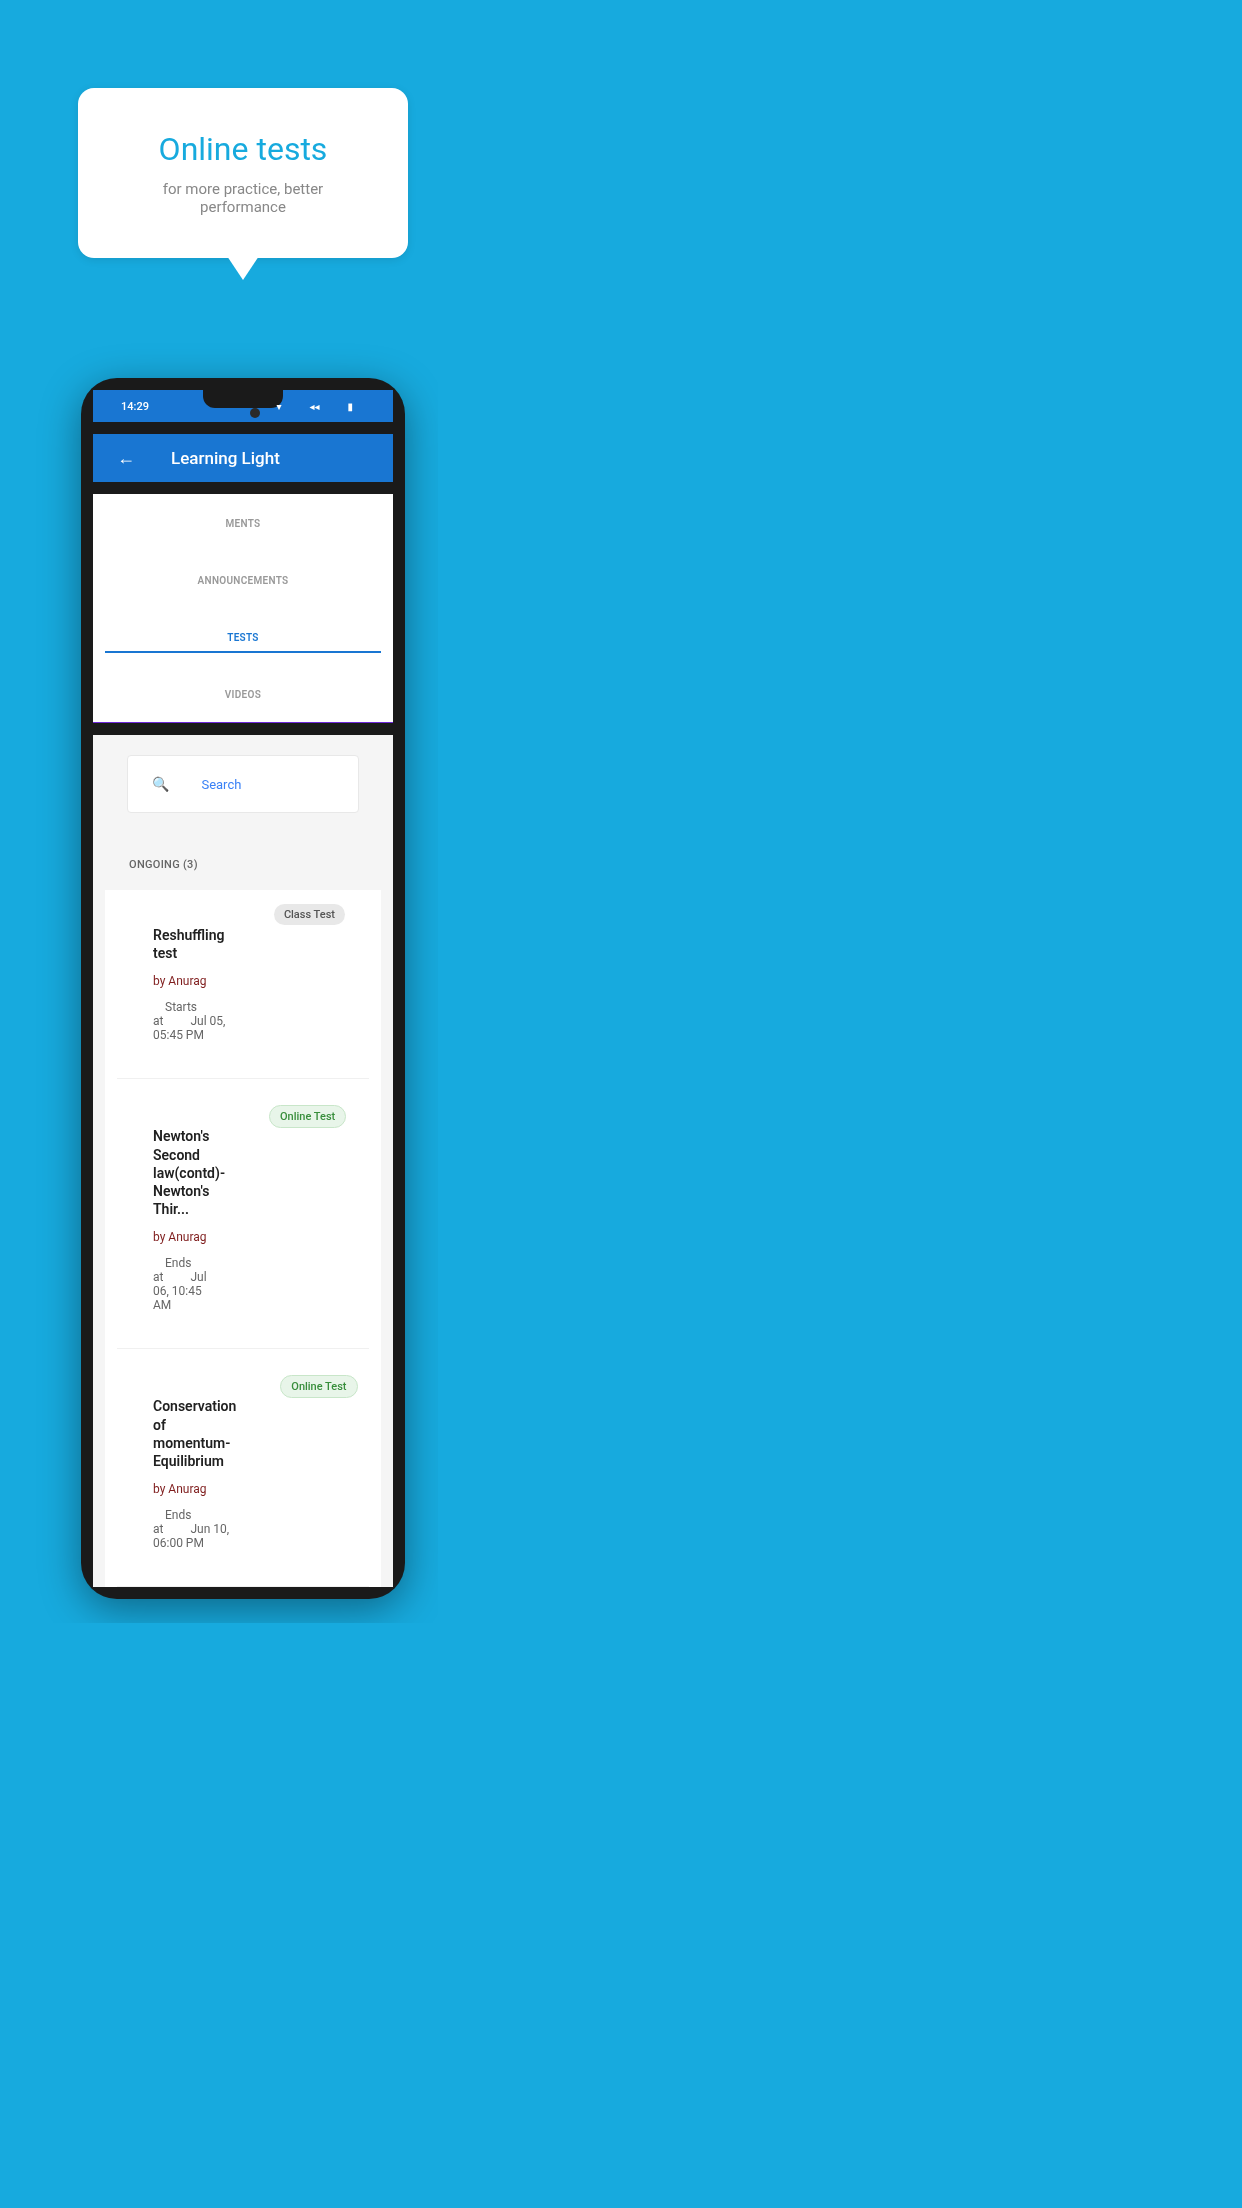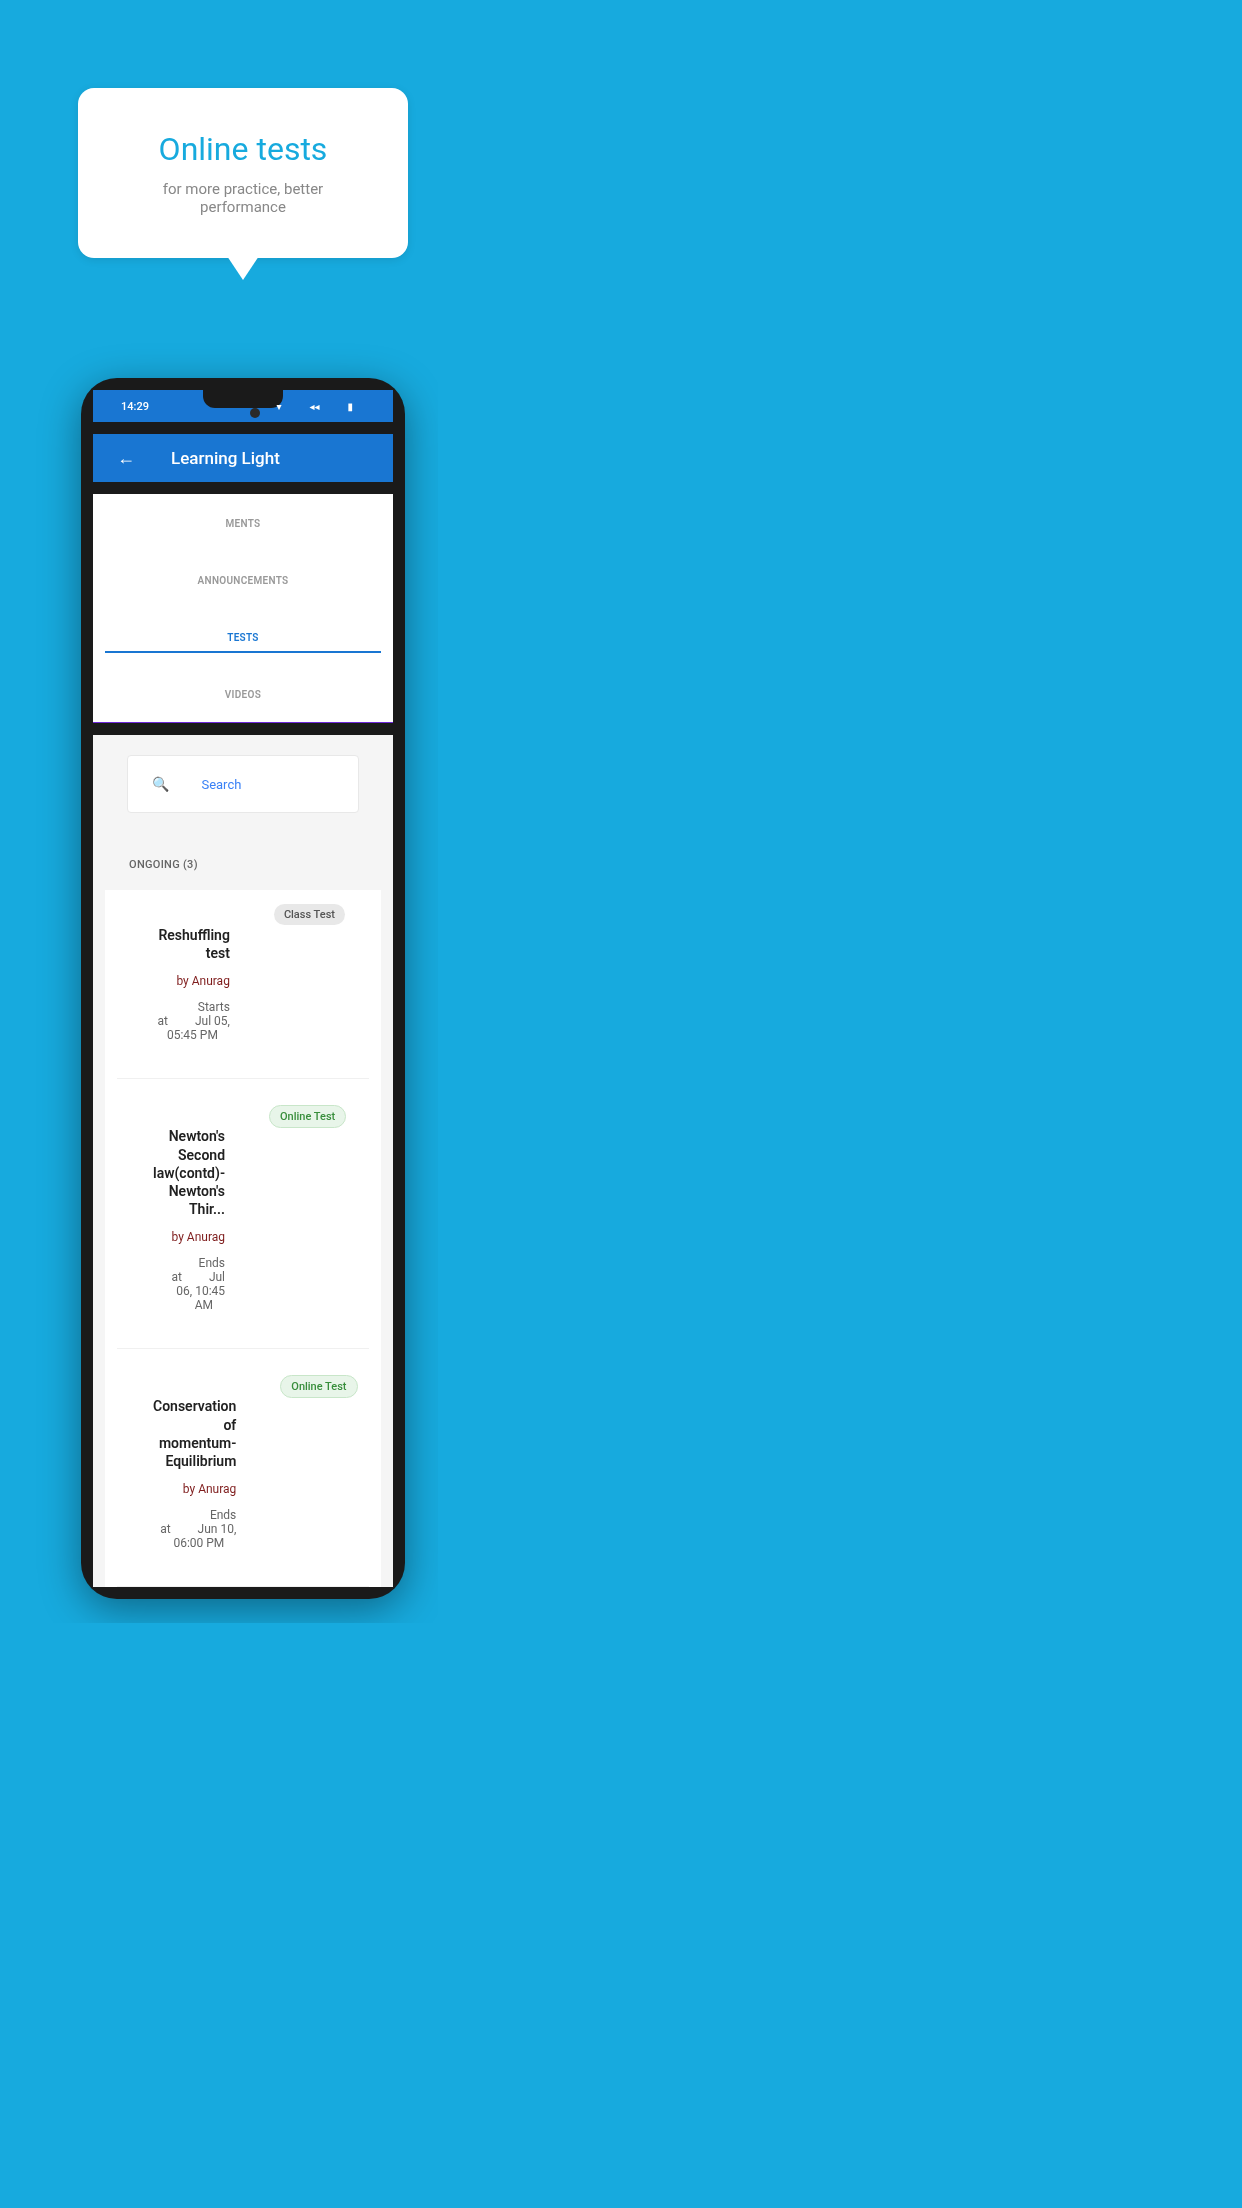--- a/index.html
+++ b/index.html
@@ -235,21 +235,20 @@
       border-bottom: 1px solid #f0f0f0;
       display: flex;
       justify-content: space-between;
       align-items: flex-start;
       background: white;
     }
 
     .test-info {
       flex: 1;
       padding-right: 8px;
-      text-align: right;
     }
 
     .test-name {
       font-size: 14px;
       font-weight: 600;
       color: #212121;
       margin-bottom: 3px;
       line-height: 1.3;
     }
 

